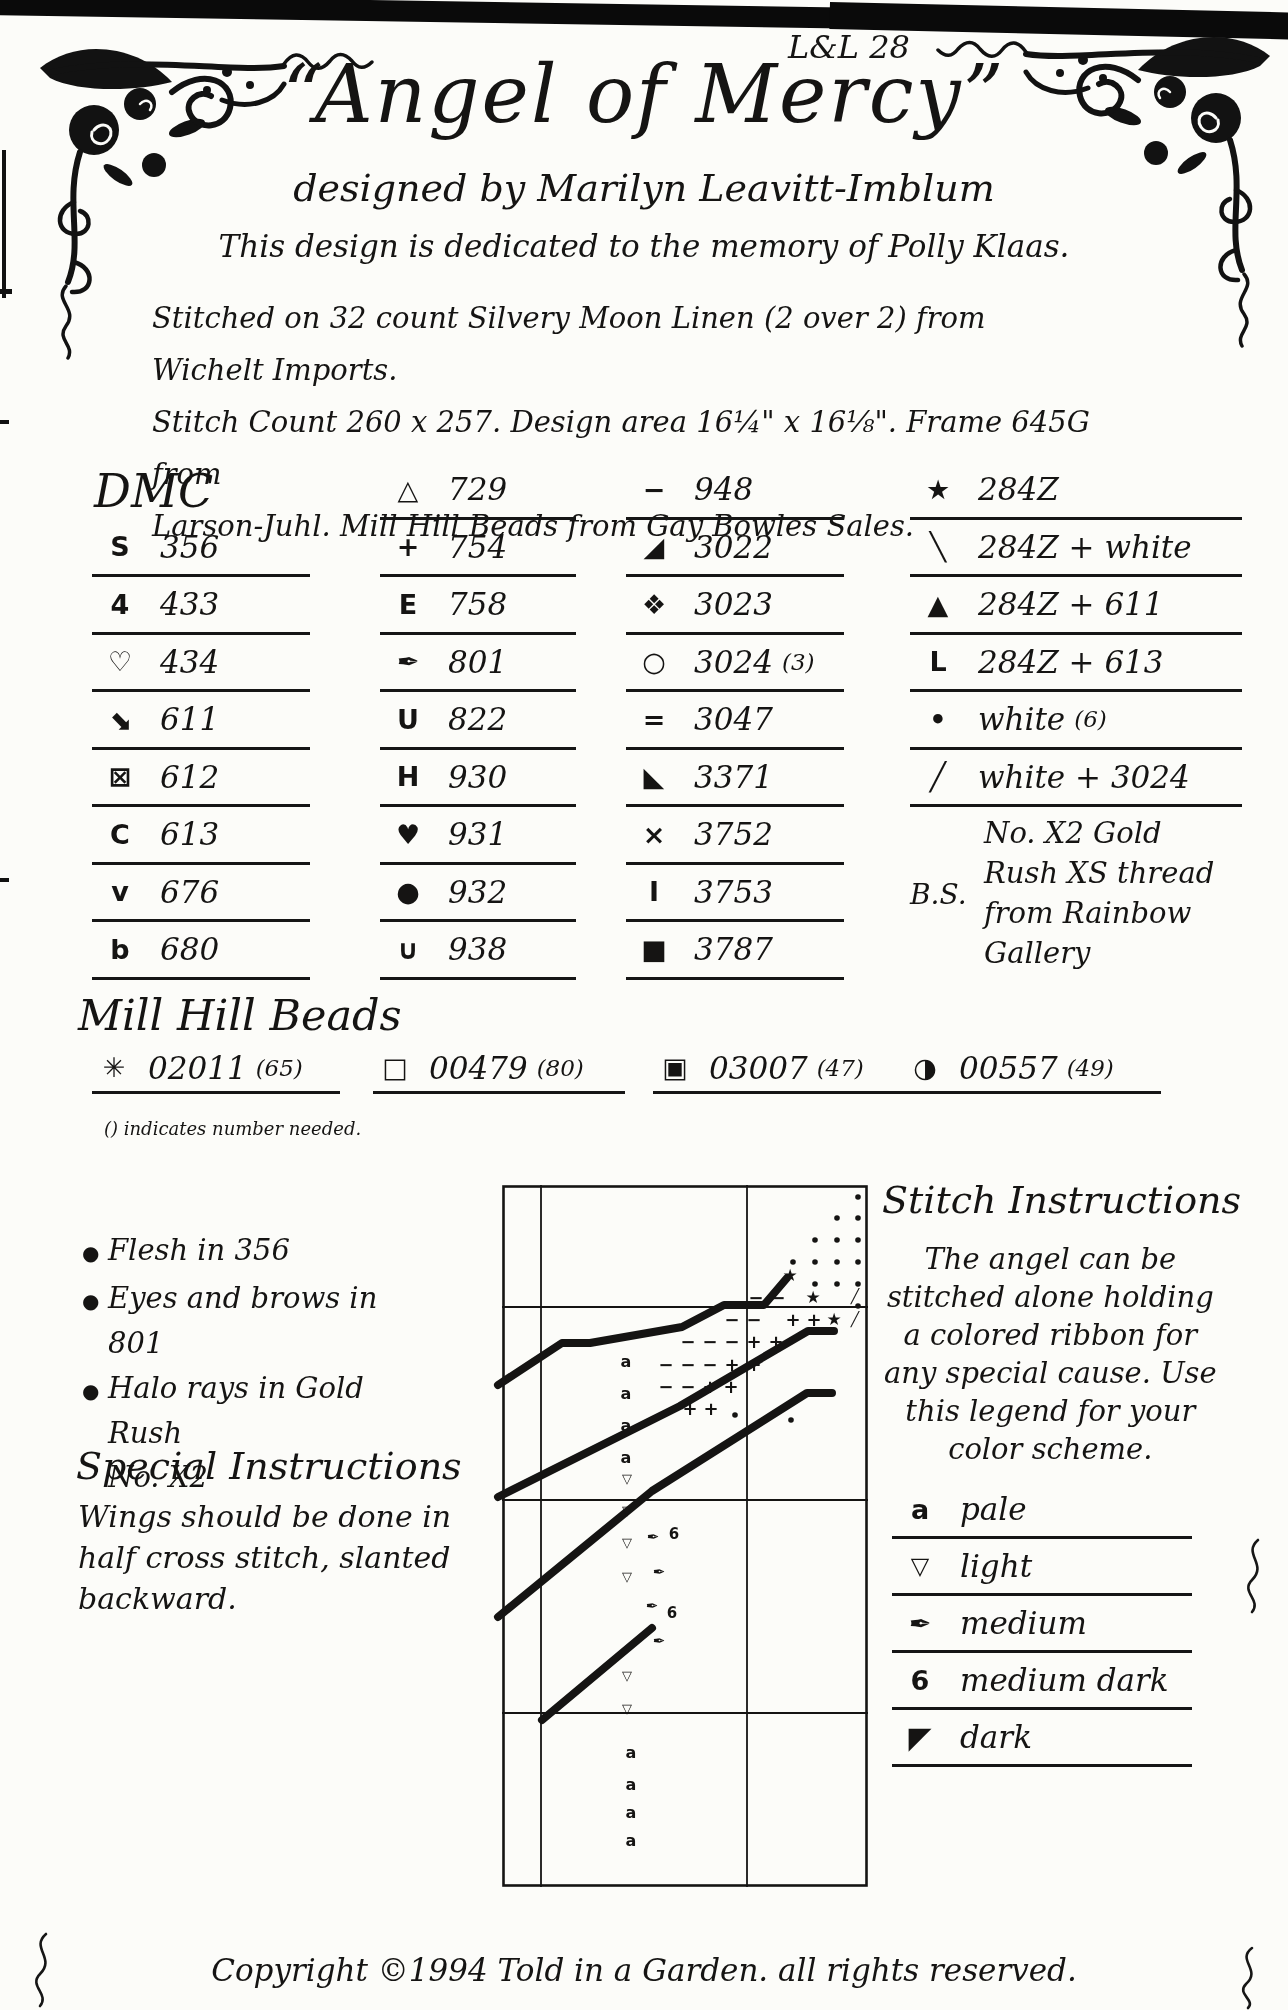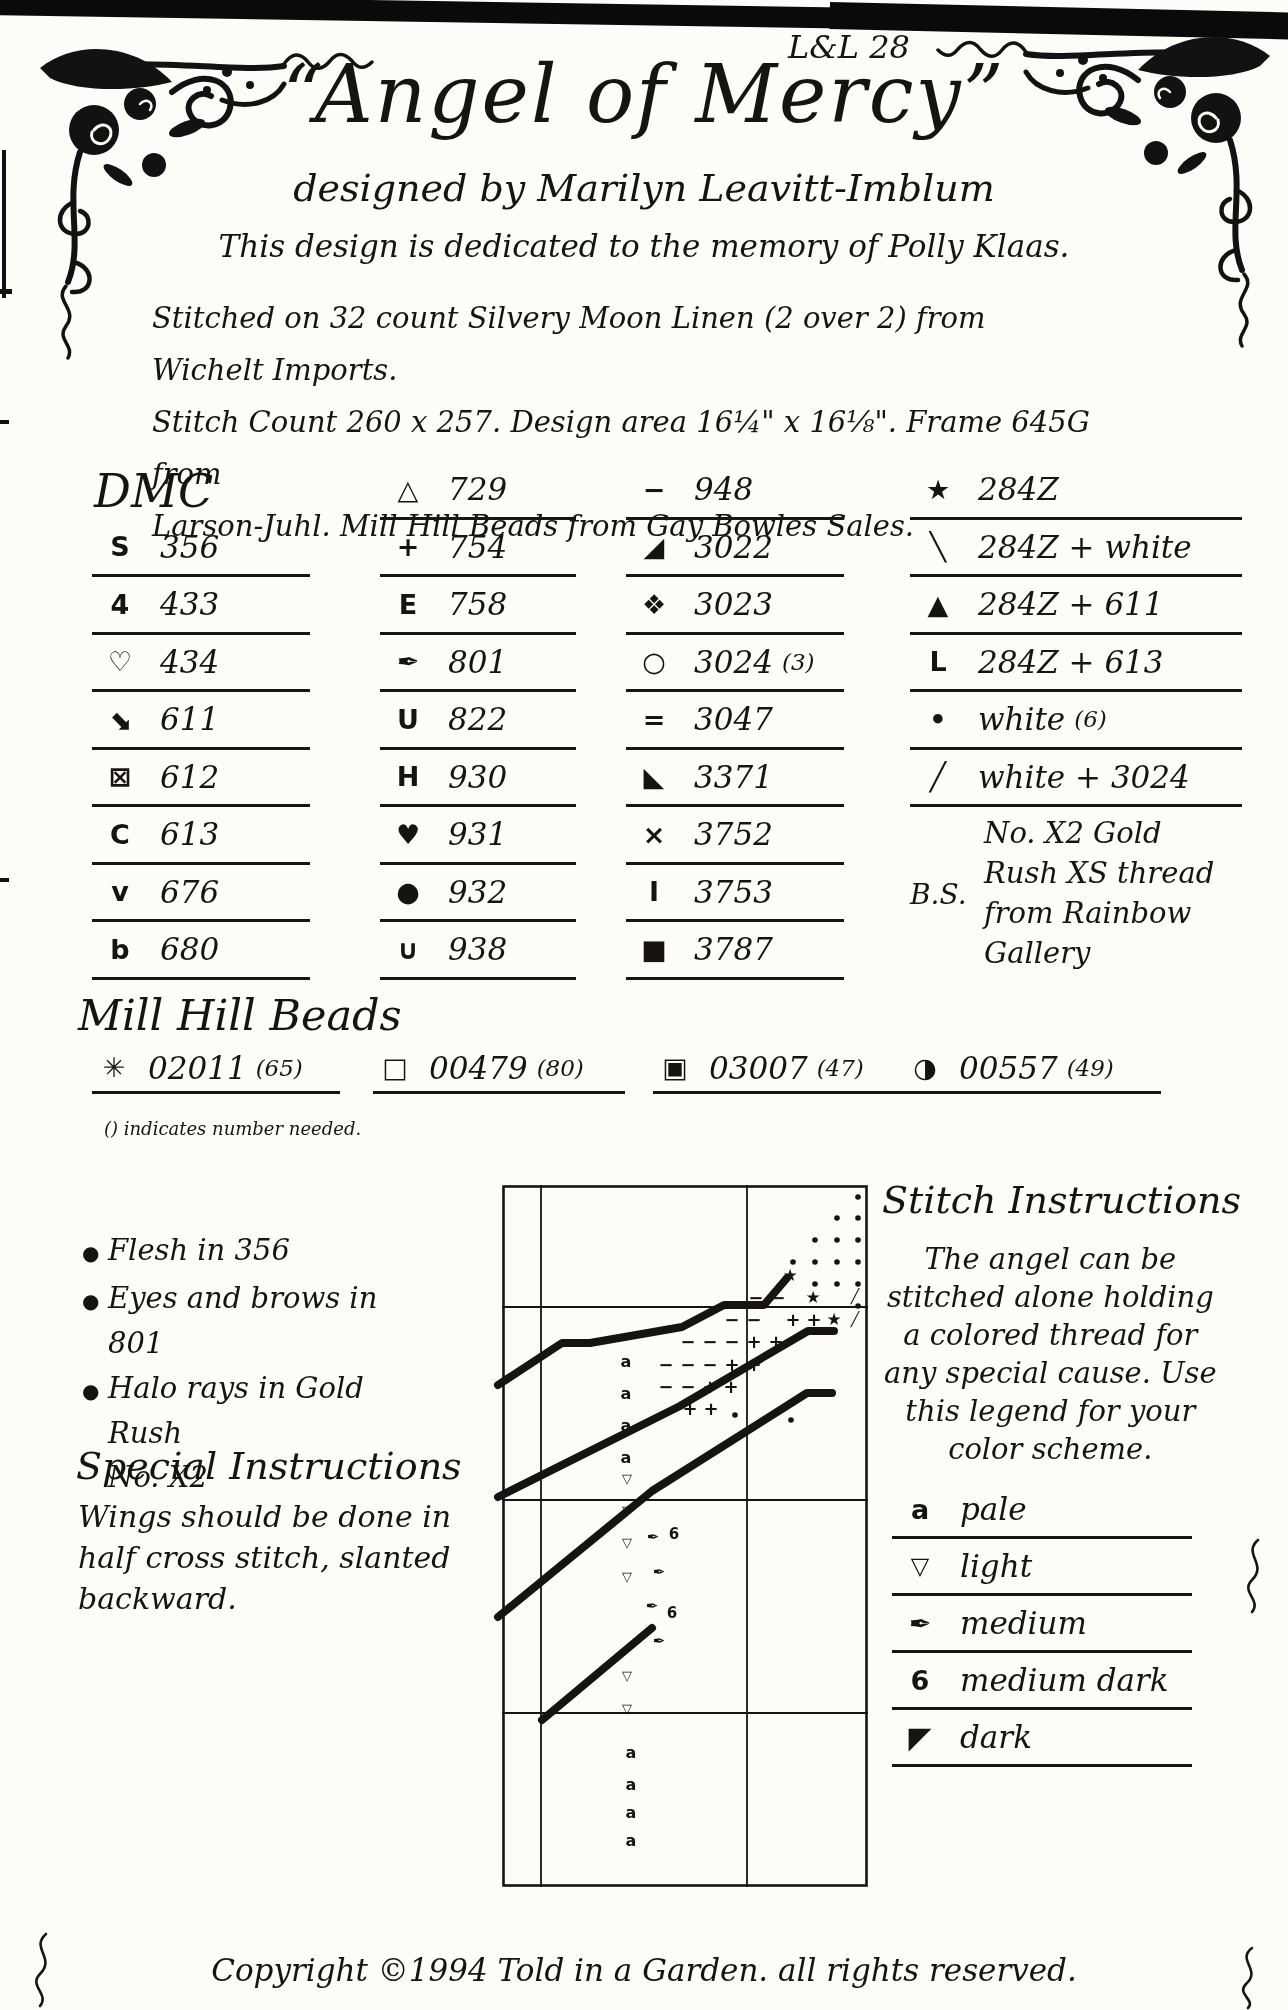--- a/index.html
+++ b/index.html
@@ -401,21 +401,21 @@
       <text x="129" y="567" text-anchor="middle" dominant-baseline="central" fill="#151413" font-size="16" font-weight="700" font-family="&quot;DejaVu Sans&quot;,&quot;Liberation Sans&quot;,sans-serif">a</text>
       <text x="129" y="599" text-anchor="middle" dominant-baseline="central" fill="#151413" font-size="16" font-weight="700" font-family="&quot;DejaVu Sans&quot;,&quot;Liberation Sans&quot;,sans-serif">a</text>
       <text x="129" y="627" text-anchor="middle" dominant-baseline="central" fill="#151413" font-size="16" font-weight="700" font-family="&quot;DejaVu Sans&quot;,&quot;Liberation Sans&quot;,sans-serif">a</text>
       <text x="129" y="655" text-anchor="middle" dominant-baseline="central" fill="#151413" font-size="16" font-weight="700" font-family="&quot;DejaVu Sans&quot;,&quot;Liberation Sans&quot;,sans-serif">a</text>
     </svg>
 
   <div class="sec-head ribbon-head" style="left:882px;top:1178px;">Stitch Instructions</div>
   <div class="ribbon-text" id="ribbon-lines">
       <div>The angel can be</div>
       <div>stitched alone holding</div>
-      <div>a colored thread for</div>
+      <div>a colored ribbon for</div>
       <div>any special cause. Use</div>
       <div>this legend for your</div>
       <div>color scheme.</div>
     </div>
   <div class="ribbon-legend" id="ribbon-legend">
       <div class="lrow">
         <span class="sym">a</span>
         <span class="val">pale</span>
       </div>
       <div class="lrow">

